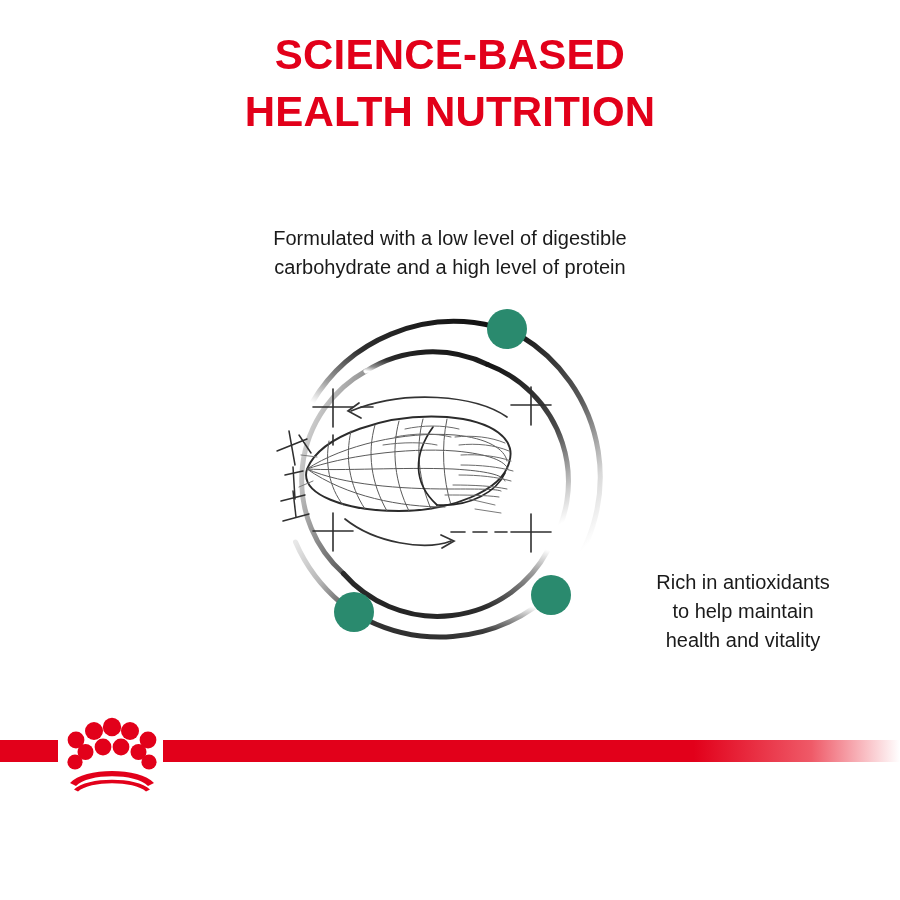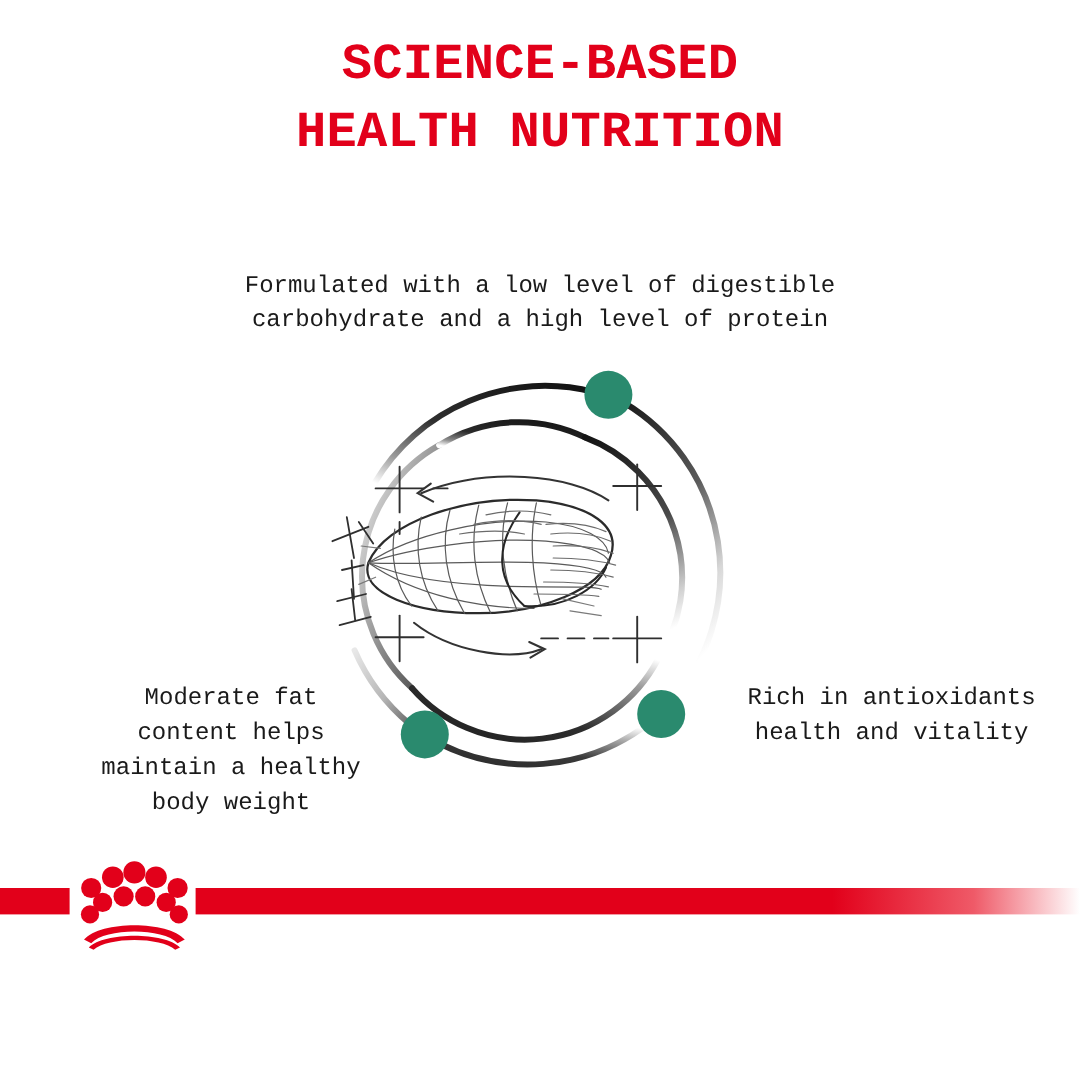--- a/index.html
+++ b/index.html
@@ -10,21 +10,20 @@
   body {
     font-family: "Liberation Sans", sans-serif;
     -webkit-font-smoothing: antialiased;
   }
   #page {
     position: relative;
     width: 900px;
     height: 804px;
     background: #ffffff;
     overflow: hidden;
-    font-family: Liberation Mono, monospace;
   }
 
   
   .headline {
     position: absolute;
     left: 0;
     top: 26px;
     width: 900px;
     text-align: center;
     color: #E2001A;
@@ -114,29 +113,24 @@
   <div class="headline">
     <span class="ln">SCIENCE-BASED</span>
     <span class="ln">HEALTH NUTRITION</span>
   </div>
 
   <div class="copy copy-top">
     <div>Formulated with a low level of digestible</div>
     <div>carbohydrate and a high level of protein</div>
   </div>
 
-  <div class="copy copy-left">
-    <div>Moderate fat</div>
-    <div>content helps</div>
-    <div>maintain a healthy</div>
-    <div>body weight</div>
-  </div>
 
   <div class="copy copy-right">
     <div>Rich in antioxidants</div>
+    <div>to help maintain</div>
     <div>health and vitality</div>
   </div>
 
   <div class="diagram">
     <svg width="400" height="400" viewBox="0 0 400 400" xmlns="http://www.w3.org/2000/svg">
       <defs>
 
         <linearGradient id="gOutTop" x1="0" y1="1" x2="1" y2="0">
           <stop offset="0%" stop-color="#ffffff"></stop>
           <stop offset="18%" stop-color="#9a9a9a"></stop>

